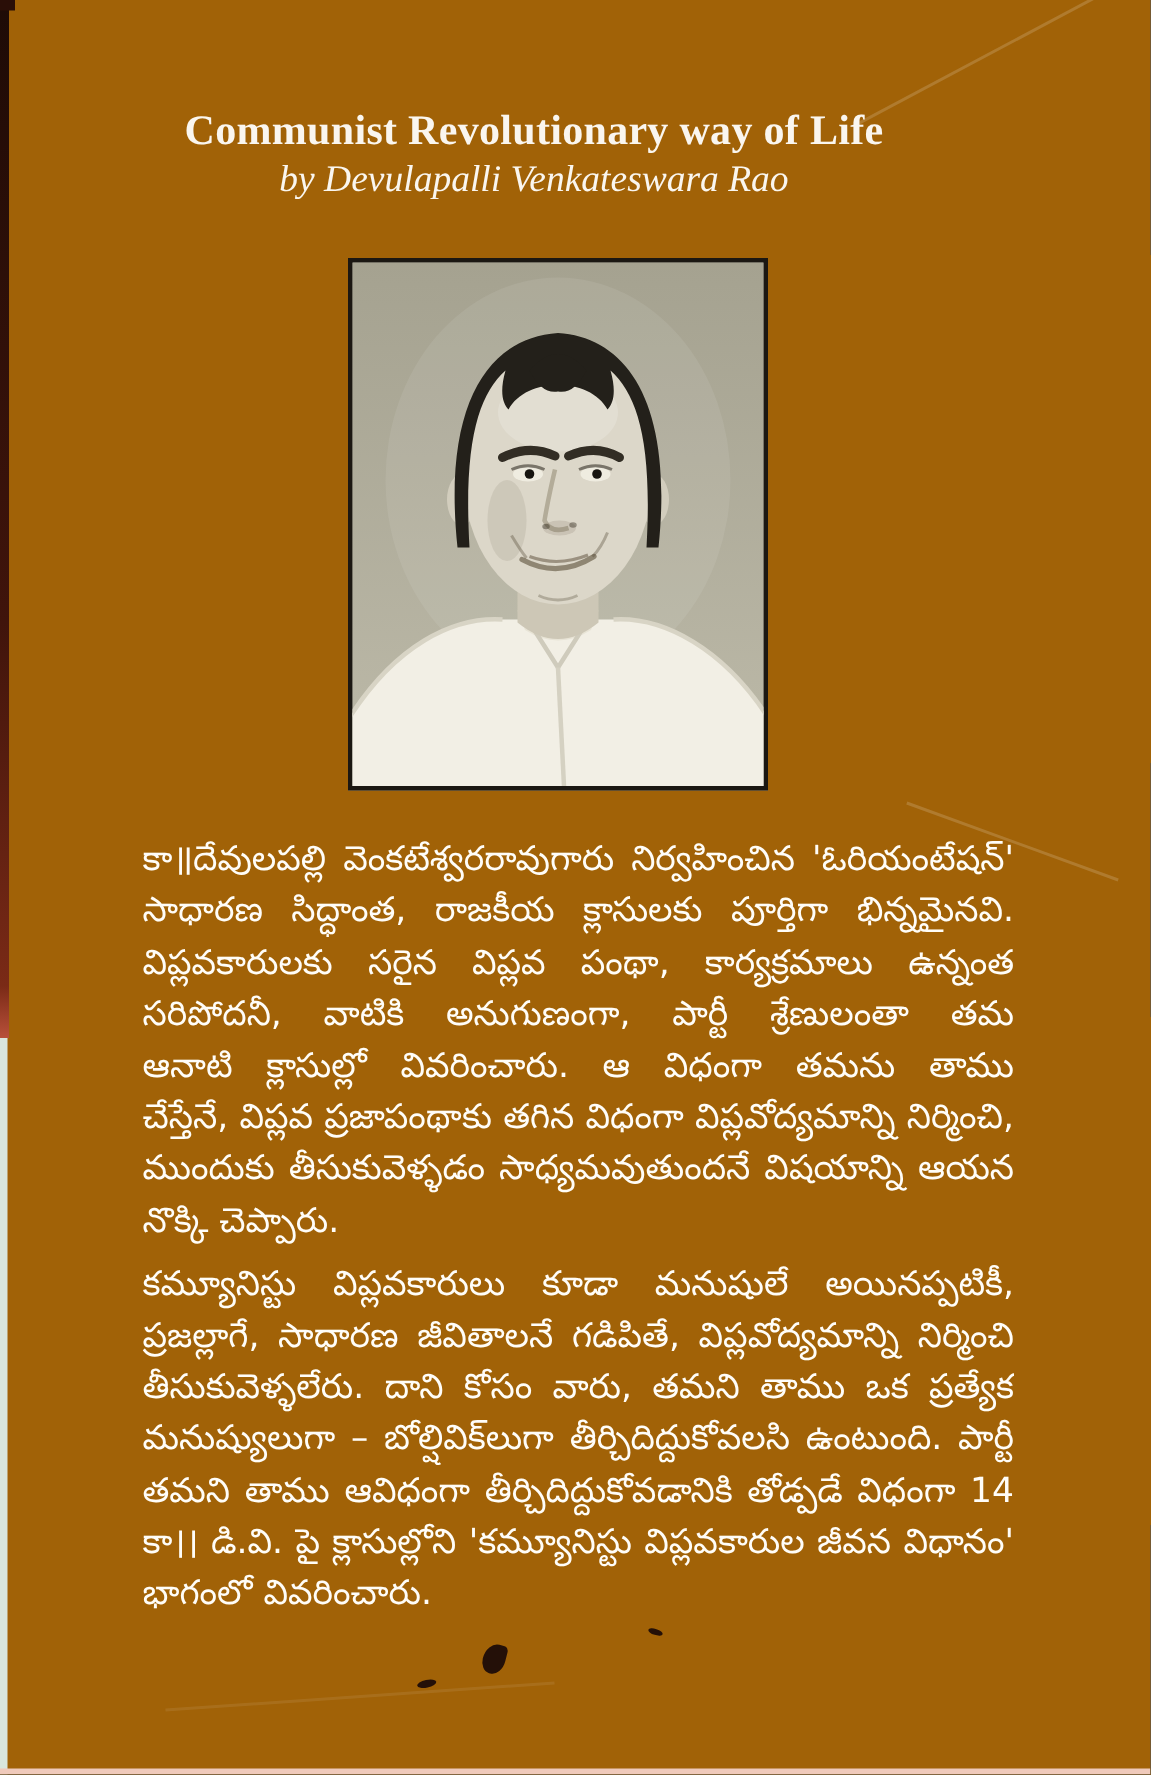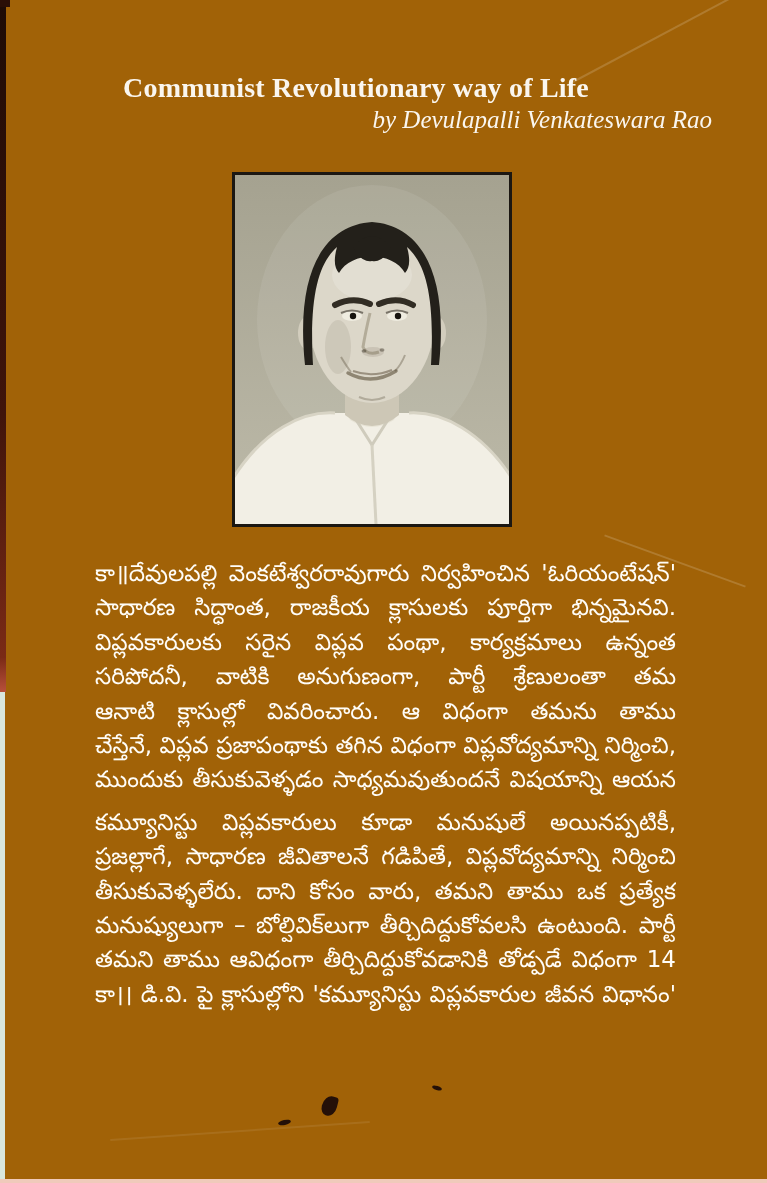--- a/index.html
+++ b/index.html
@@ -19,21 +19,21 @@
   .s2{left:600px;top:560px;width:150px;height:2px;transform:rotate(20deg);}
   .s3{left:110px;top:1130px;width:260px;height:2px;transform:rotate(-4deg);opacity:.5;}
   .ink-mark{position:absolute;background:#241008;}
   .ink1{left:322px;top:1096px;width:15px;height:20px;border-radius:60% 20% 55% 45%;transform:rotate(14deg);}
   .ink2{left:278px;top:1120px;width:13px;height:5px;border-radius:50%;transform:rotate(-12deg);}
   .ink3{left:432px;top:1086px;width:10px;height:4px;border-radius:50%;transform:rotate(18deg);}
 
   
   .header{position:absolute;left:0;top:72px;width:712px;text-align:center;color:#FAF6EF;}
   .title{font-family:"Liberation Serif",serif;font-weight:bold;font-size:28px;letter-spacing:.2px;}
-  .byline{font-family:"Liberation Serif",serif;font-style:italic;font-size:25px;margin-top:2px;text-align:right;}
+  .byline{font-family:"Liberation Serif",serif;font-style:italic;font-size:25px;margin-top:2px;}
 
   
   .photo-frame{position:absolute;left:232px;top:172px;width:274px;height:349px;
     border:3px solid #1b1712;background:#afac9b;}
   .photo-frame svg{display:block;}
 
   
   .text-block{position:absolute;left:95px;top:556px;width:581px;color:#FFFDF8;
     font-size:23px;}
   .line{height:34.4px;line-height:34.4px;text-align:justify;text-align-last:justify;overflow:hidden;}
@@ -113,26 +113,28 @@
   </div>
 
   <div class="text-block">
     <div class="line">కా॥దేవులపల్లి వెంకటేశ్వరరావుగారు నిర్వహించిన 'ఓరియంటేషన్' క్లాసులు,</div>
     <div class="line">సాధారణ సిద్ధాంత, రాజకీయ క్లాసులకు పూర్తిగా భిన్నమైనవి. కమ్యూనిస్టు</div>
     <div class="line">విప్లవకారులకు సరైన విప్లవ పంథా, కార్యక్రమాలు ఉన్నంత మాత్రాననే</div>
     <div class="line">సరిపోదనీ, వాటికి అనుగుణంగా, పార్టీ శ్రేణులంతా తమ ఓరియంటేషన్‌ను</div>
     <div class="line">ఆనాటి క్లాసుల్లో వివరించారు. ఆ విధంగా తమను తాము మల్చుకొని కృషి</div>
     <div class="line">చేస్తేనే, విప్లవ ప్రజాపంథాకు తగిన విధంగా విప్లవోద్యమాన్ని నిర్మించి, దాన్ని</div>
     <div class="line">ముందుకు తీసుకువెళ్ళడం సాధ్యమవుతుందనే విషయాన్ని ఆయన పై క్లాసుల్లో</div>
+    <div class="line para-end">నొక్కి చెప్పారు.</div>
     <div class="para-gap"></div>
     <div class="line">కమ్యూనిస్టు విప్లవకారులు కూడా మనుషులే అయినప్పటికీ, మిగతా</div>
     <div class="line">ప్రజల్లాగే, సాధారణ జీవితాలనే గడిపితే, విప్లవోద్యమాన్ని నిర్మించి ముందుకు</div>
     <div class="line">తీసుకువెళ్ళలేరు. దాని కోసం వారు, తమని తాము ఒక ప్రత్యేక తరహా</div>
     <div class="line">మనుష్యులుగా – బోల్షివిక్‌లుగా తీర్చిదిద్దుకోవలసి ఉంటుంది. పార్టీ శ్రేణులు</div>
     <div class="line">తమని తాము ఆవిధంగా తీర్చిదిద్దుకోవడానికి తోడ్పడే విధంగా 14 అంశాలను</div>
     <div class="line">కా।। డి.వి. పై క్లాసుల్లోని 'కమ్యూనిస్టు విప్లవకారుల జీవన విధానం' అనే</div>
+    <div class="line para-end">భాగంలో వివరించారు.</div>
   </div>
 
   <div class="ink-mark ink1"></div>
   <div class="ink-mark ink2"></div>
   <div class="ink-mark ink3"></div>
 
 </div>
 
 </body></html>

